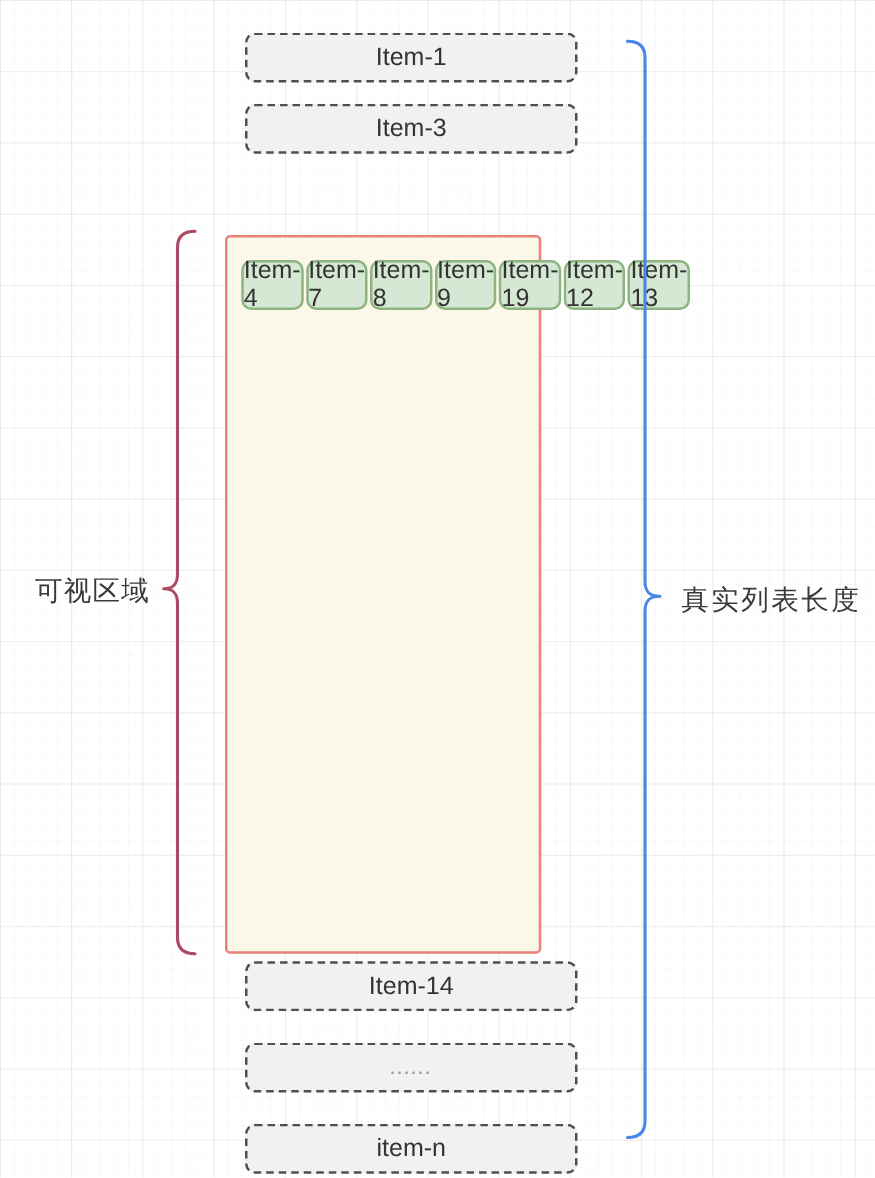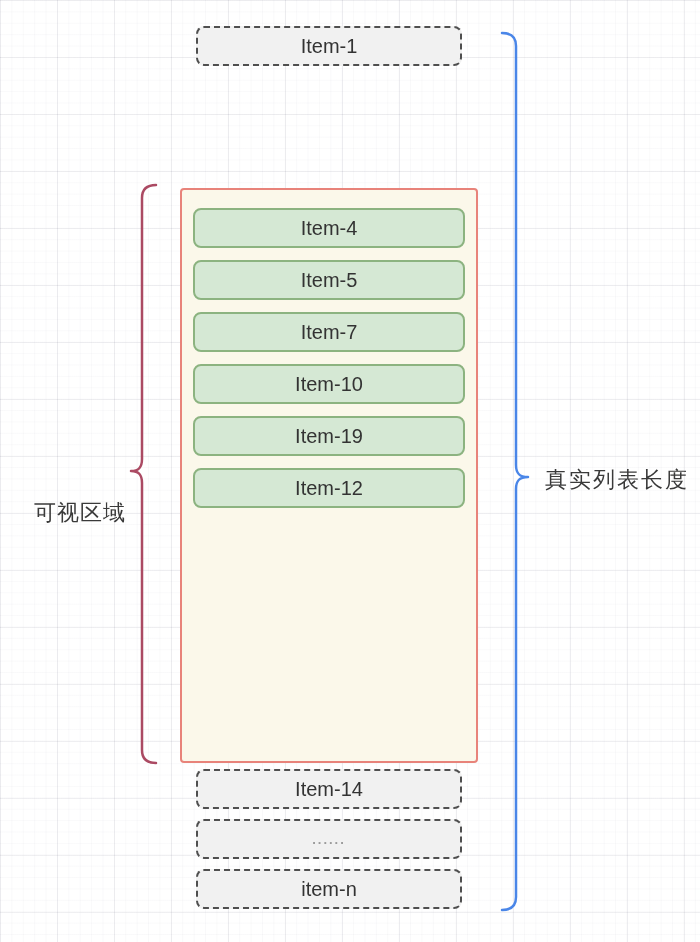--- a/index.html
+++ b/index.html
@@ -36,53 +36,55 @@
     border:2px solid var(--green-border);
   }
   .item.muted{
     color:var(--muted); font-size:13px; letter-spacing:2px; font-weight:bold;
   }
   .group{
     position:absolute; left:196px; width:266px;
     display:flex; flex-direction:column; gap:17px;
   }
   .group-top{top:26px;}
-  .group-bottom{top:769px; gap:10px;}
+  .group-bottom{top:769px; gap:25px;}
   .visible-container{
-    position:absolute; left:180px; top:188px; width:298px; height:575px;
+    position:absolute; left:180px; top:188px; width:253px; height:575px;
     background:var(--container-fill);
     border:2px solid var(--container-border);
     border-radius:4px;
     padding:18px 11px 0 11px;
-    display:flex; flex-direction:column; gap:12px;
+    display:flex; gap:2px;
   }
   .brackets{
     position:absolute; left:0; top:0; width:700px; height:942px;
     pointer-events:none;
   }
   .side-label{
     position:absolute; color:#3a3a3a; font-size:22px; white-space:nowrap;
   }
-  .label-left{left:28px; top:458px; width:98px; text-align:right; letter-spacing:1px;margin-top:40px;}
+  .label-left{left:28px; top:458px; width:98px; text-align:left; letter-spacing:1px;}
   .label-right{left:545px; top:465px; letter-spacing:2px;font-family:Liberation Mono, monospace;}
 </style>
 </head>
 <body>
 
 <div class="group group-top">
     <div class="item gray">Item-1</div>
+    <div class="item gray">Item-3</div>
   </div>
 
 <div class="visible-container">
     <div class="item green">Item-4</div>
-    <div class="item green">Item-5</div>
     <div class="item green">Item-7</div>
-    <div class="item green">Item-10</div>
+    <div class="item green">Item-8</div>
+    <div class="item green">Item-9</div>
     <div class="item green">Item-19</div>
     <div class="item green">Item-12</div>
+    <div class="item green">Item-13</div>
   </div>
 
 <div class="group group-bottom">
     <div class="item gray">Item-14</div>
     <div class="item gray muted">......</div>
     <div class="item gray">item-n</div>
   </div>
 
 <svg class="brackets" viewBox="0 0 700 942">
   <path d="M156,185 C147,185 142,189 142,198 L142,459 C142,467 139,471 131,471 C139,471 142,475 142,483 L142,750 C142,759 147,763 156,763" fill="none" stroke-width="2.5" stroke-linecap="round" stroke-linejoin="round" stroke="#ab4a63"></path>

